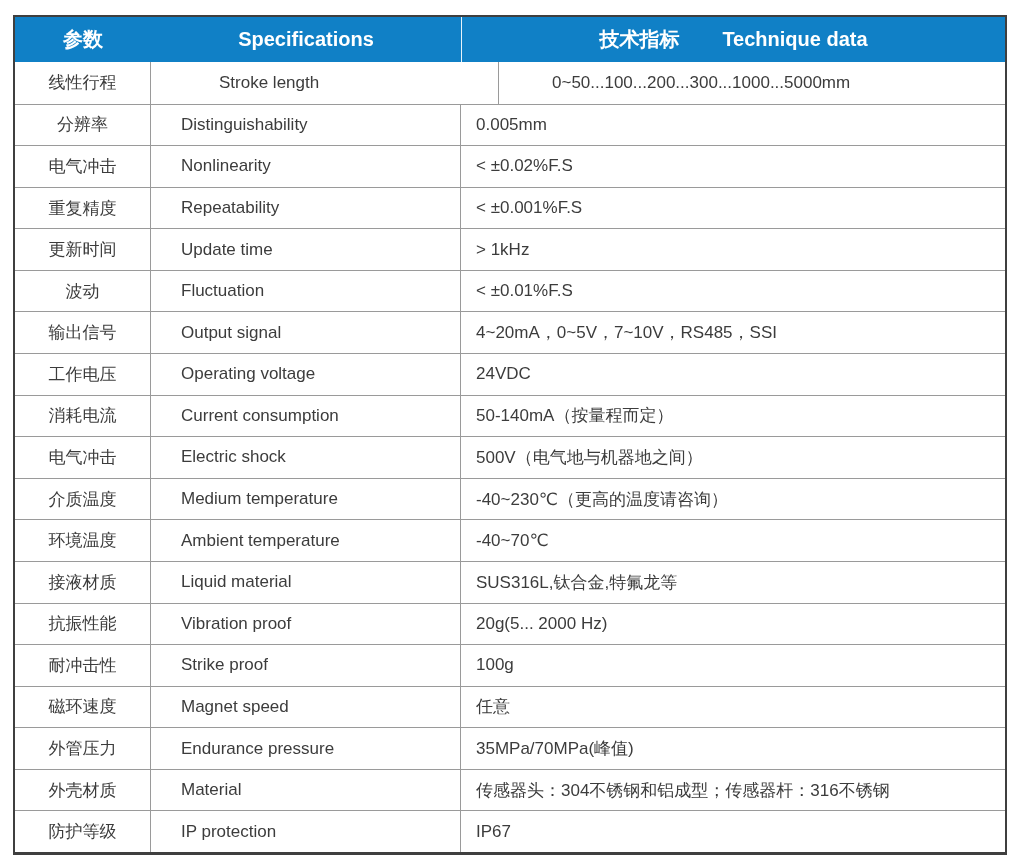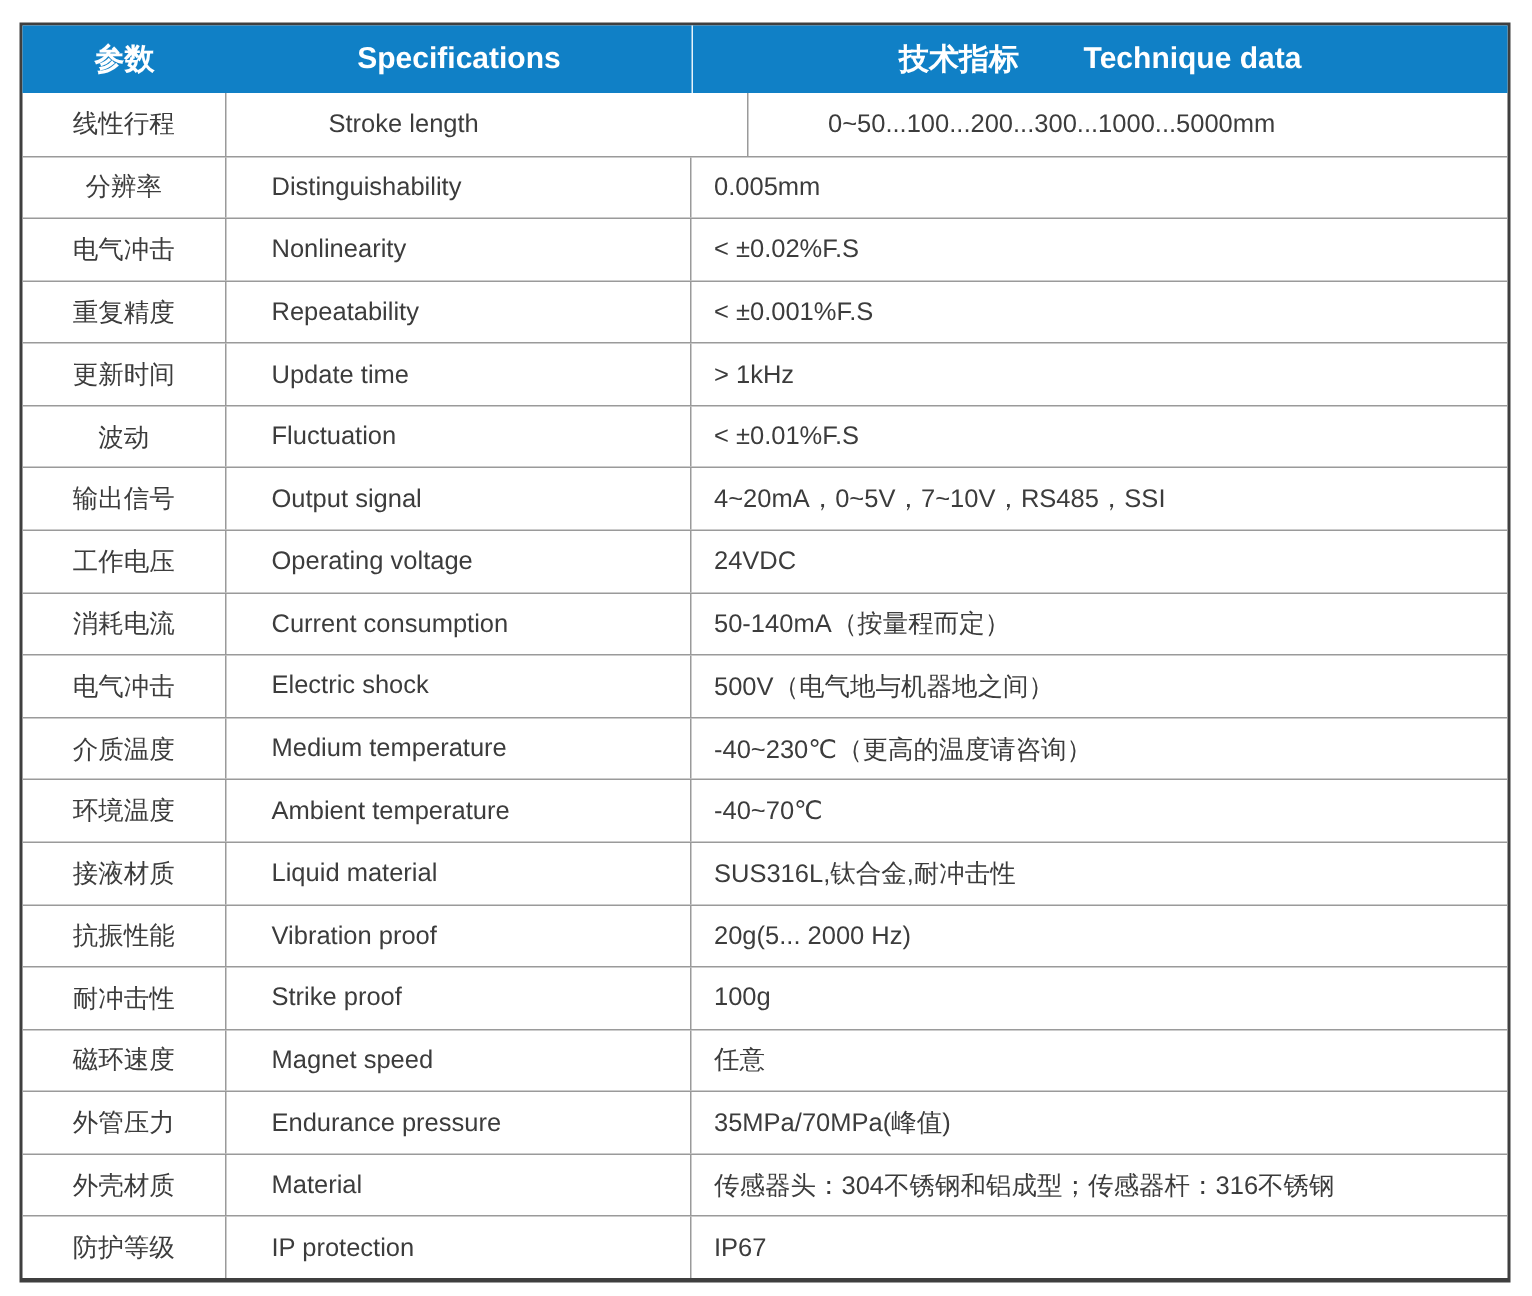--- a/index.html
+++ b/index.html
@@ -129,21 +129,21 @@
         <div class="td td-value">-40~230℃（更高的温度请咨询）</div>
       </div>
       <div class="trow">
         <div class="td td-param">环境温度</div>
         <div class="td td-spec">Ambient temperature</div>
         <div class="td td-value">-40~70℃</div>
       </div>
       <div class="trow">
         <div class="td td-param">接液材质</div>
         <div class="td td-spec">Liquid material</div>
-        <div class="td td-value">SUS316L,钛合金,耐冲击性</div>
+        <div class="td td-value">SUS316L,钛合金,特氟龙等</div>
       </div>
       <div class="trow">
         <div class="td td-param">抗振性能</div>
         <div class="td td-spec">Vibration proof</div>
         <div class="td td-value">20g(5... 2000 Hz)</div>
       </div>
       <div class="trow">
         <div class="td td-param">耐冲击性</div>
         <div class="td td-spec">Strike proof</div>
         <div class="td td-value">100g</div>

